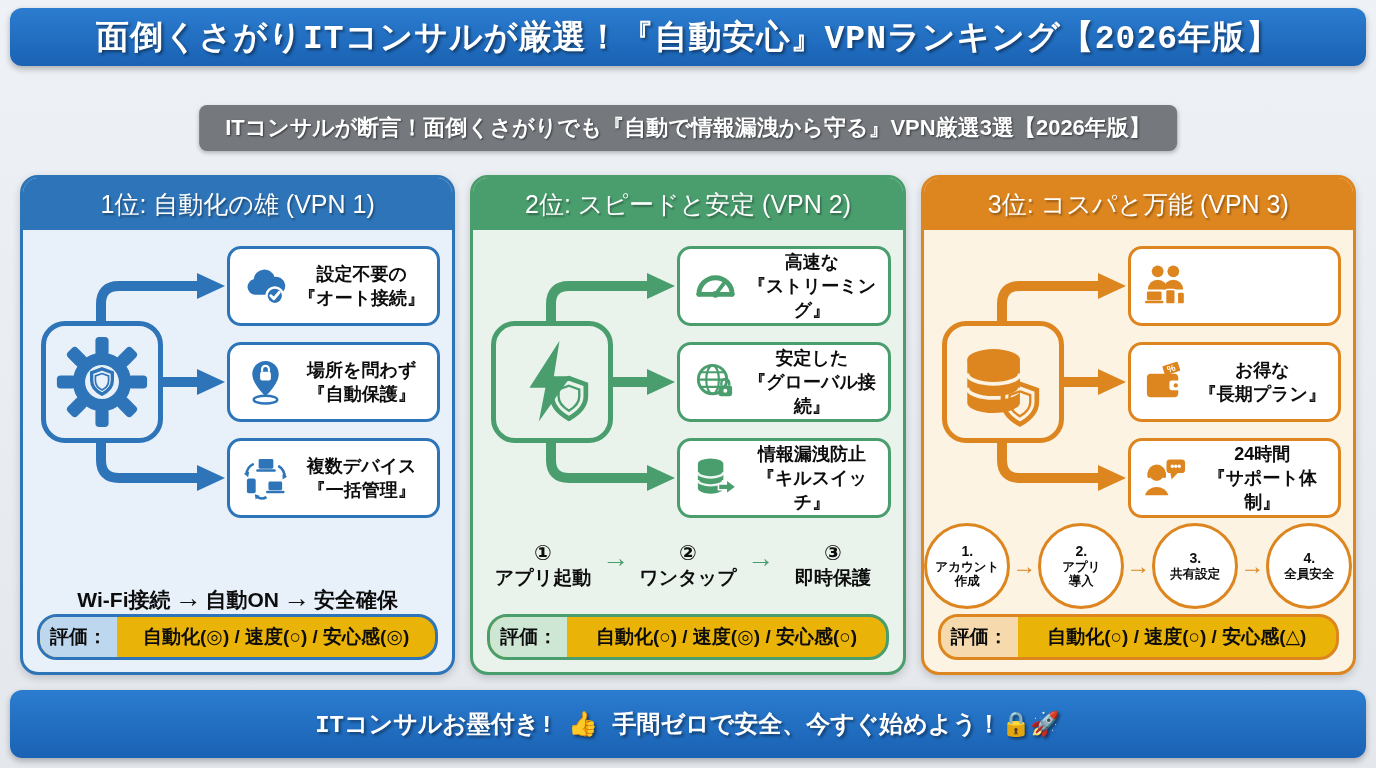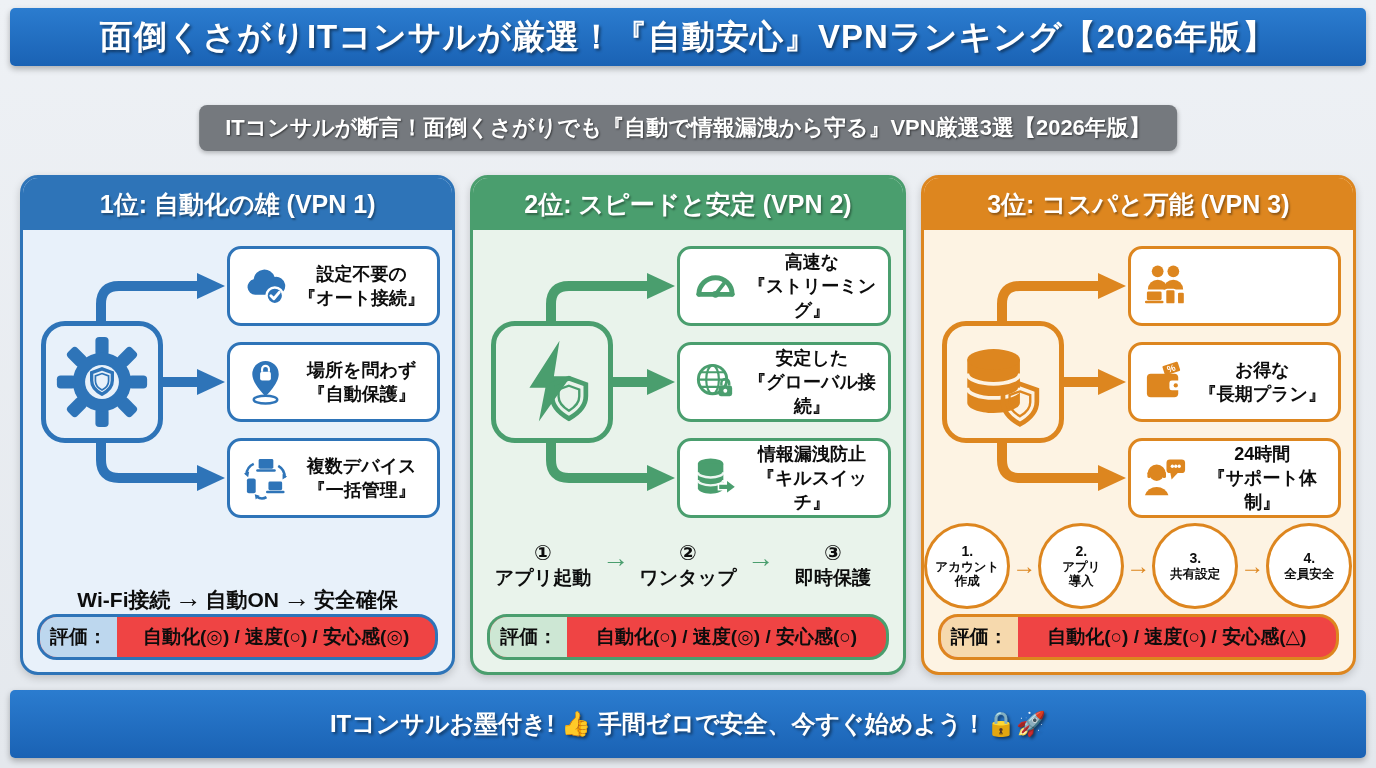--- a/index.html
+++ b/index.html
@@ -2,35 +2,35 @@
 <html><head>
 <meta charset="utf-8">
 <style>
   * { margin:0; padding:0; box-sizing:border-box; }
   html,body { width:1376px; height:768px; }
   body { font-family:"Liberation Sans","DejaVu Sans",sans-serif; background:#e7ebf0; overflow:hidden; }
 
   .stage { position:relative; width:1376px; height:768px; background:linear-gradient(180deg,#eef1f5 0%,#e4e8ed 100%); }
 
   .banner { position:absolute; left:10px; right:10px; display:flex; align-items:center; justify-content:center;
-            color:#fff; font-weight:bold; border-radius:5px;
+            color:#fff; font-weight:bold; border-radius:12px;
             background:linear-gradient(180deg,#2b7ccf 0%,#1a62b4 100%);
-            box-shadow:0 3px 6px rgba(0,0,0,.28); text-shadow:2px 2px 3px rgba(0,0,0,.45); }
+            box-shadow:0 3px 6px rgba(0,0,0,.28); text-shadow:2px 2px 3px rgba(0,0,0,.45);font-family:Liberation Mono, monospace; }
   .banner.top { top:8px; height:58px; font-size:33px; letter-spacing:1px; }
   .banner.bottom { top:690px; height:68px; font-size:24px; }
 
   .subtitle { position:absolute; top:105px; left:50%; transform:translateX(-50%);
               background:#75797e; color:#fff; font-weight:bold; font-size:22px;
               padding:8px 26px; border-radius:8px; white-space:nowrap;
               text-shadow:1px 1px 2px rgba(0,0,0,.55); box-shadow:0 2px 4px rgba(0,0,0,.25); }
 
   .cards { position:absolute; top:175px; left:20px; right:20px; height:500px; display:flex; gap:15px; }
   .card { flex:1; display:flex; flex-direction:column; border:3px solid var(--main); border-radius:18px;
           background:var(--body); overflow:hidden; box-shadow:0 3px 8px rgba(0,0,0,.18); }
-  .card-header { flex:none; height:52px; background:var(--main); color:#fff; font-size:25px; font-weight:bold;
+  .card-header { flex:none; height:52px; background:var(--main); color:#fff; font-size:25px; font-weight:normal;
                  display:flex; align-items:center; justify-content:center; text-shadow:1.5px 1.5px 2px rgba(0,0,0,.35);text-align:center; }
   .card-body { flex:1; display:flex; flex-direction:column; padding:16px 12px 12px; }
 
   .diagram { position:relative; height:272px; flex:none; }
   .connector { position:absolute; left:0; top:0; width:192px; height:272px; }
   .connector .line { stroke:var(--main); stroke-width:10; fill:none; }
   .connector .head { fill:var(--main); }
   .main-icon { position:absolute; left:6px; top:50%; transform:translateY(-50%); width:122px; height:122px;
                background:var(--body); border:5px solid var(--main); border-radius:24px; z-index:1;
                display:flex; align-items:center; justify-content:center; }
@@ -56,21 +56,21 @@
   .step-num { font-size:21px; font-weight:bold; color:#0d0d0d; }
   .step-label { font-size:19px; font-weight:bold; color:#0d0d0d; white-space:nowrap; }
   .flow-steps .flow-arrow { color:var(--main); font-size:27px; font-weight:bold; margin-top:-16px; }
   .flow-circles { gap:2px; }
   .circle-step { width:86px; height:86px; flex:none; border:3px solid var(--main); border-radius:50%; background:#fff;
                  display:flex; flex-direction:column; align-items:center; justify-content:center; line-height:1.18; }
   .c-num { font-size:14px; font-weight:bold; color:#0d0d0d; }
   .c-line { font-size:12.5px; font-weight:bold; color:#0d0d0d; text-align:center; }
   .flow-circles .flow-arrow { color:var(--main); font-size:24px; font-weight:bold; }
 
-  .eval { flex:none; height:46px; margin:0 2px; border:3px solid var(--main); border-radius:20px; background:#ef4444;
+  .eval { flex:none; height:46px; margin:0 2px; border:3px solid var(--main); border-radius:20px; background:#eab308;
           display:flex; align-items:stretch; overflow:hidden; }
   .eval-label { flex:none; background:var(--label); display:flex; align-items:center; padding:0 10px;
                 font-size:19px; font-weight:bold; color:#0d0d0d; }
   .eval-text { flex:1; display:flex; align-items:center; justify-content:center;
                font-size:19px; font-weight:bold; color:#0d0d0d; white-space:nowrap; }
 </style>
 </head>
 <body>
 
 <div class="stage">

